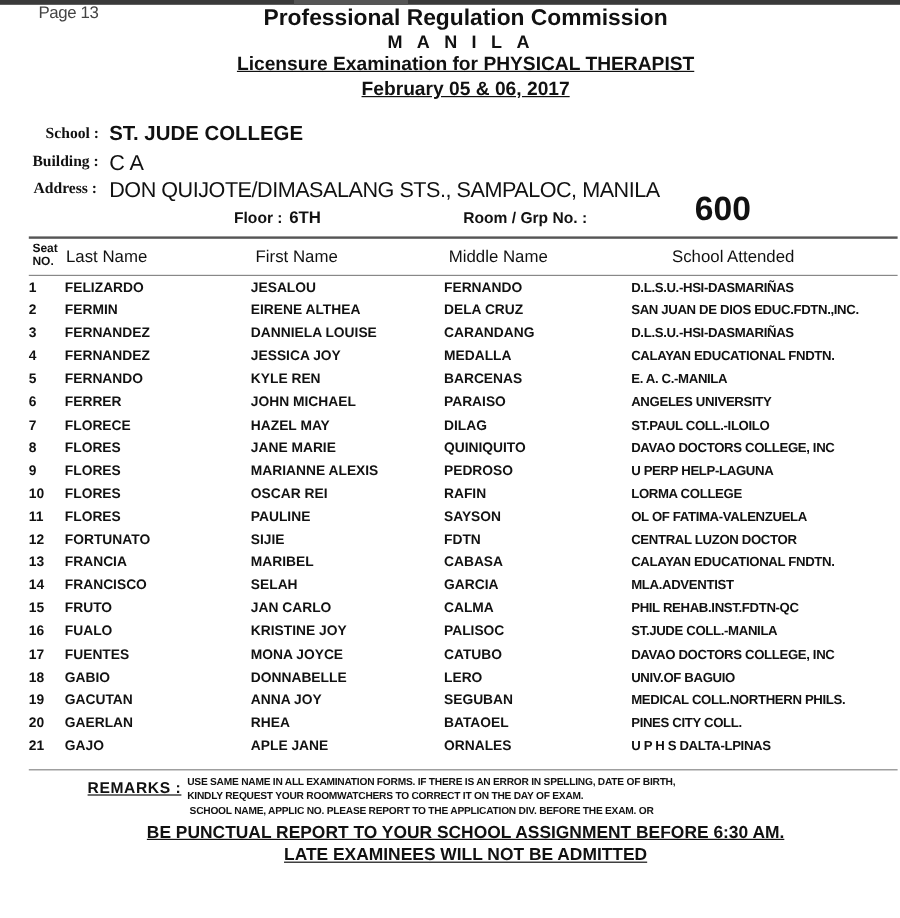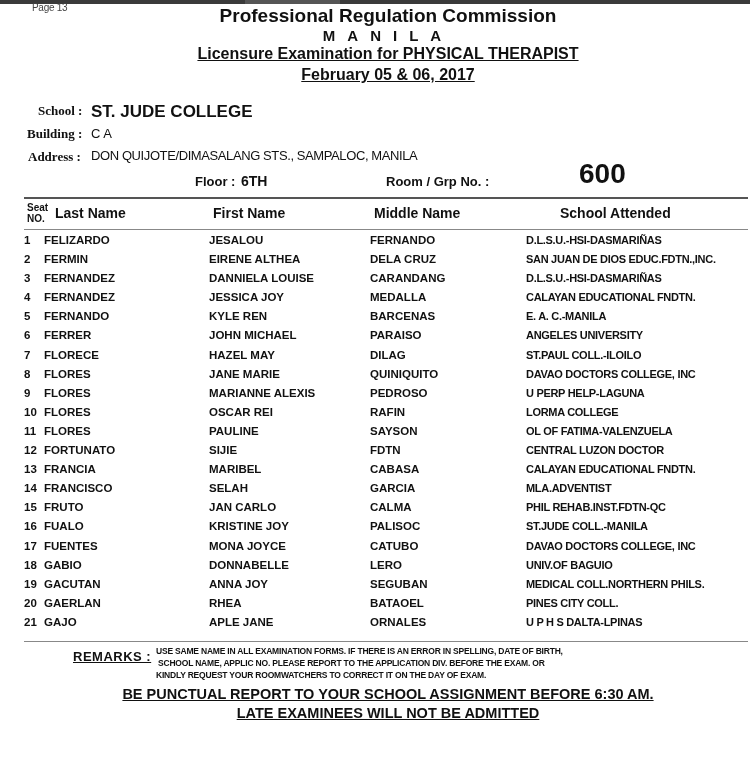--- a/index.html
+++ b/index.html
@@ -2,38 +2,38 @@
 <html><head>
 <meta charset="utf-8">
 <style>
   html, body { margin: 0; padding: 0; }
   body {
     width: 750px; height: 765px; background: #ffffff; position: relative;
     overflow: hidden; font-family: "Liberation Sans", sans-serif; color: #111;
   }
   .topbar { position: absolute; left: 0; top: 0; width: 750px; height: 4px; background: #3a3a3a; }
   .topbar .tab { position: absolute; left: 245px; top: 0; width: 95px; height: 4px; background: #555; }
-  .page-label { position: absolute; left: 32px; top: 2px; font-size: 10px; color: #444; letter-spacing: -0.3px; }
+  .page-label { position: absolute; left: 32px; top: 2px; font-size: 14px; color: #444; letter-spacing: -0.3px; }
   .center { position: absolute; left: 0; width: 776px; text-align: center; font-weight: bold; }
   .title { top: 5px; font-size: 19px; }
   .city { top: 27px; font-size: 15px; letter-spacing: 12px; font-family: "Liberation Sans", sans-serif; }
   .exam { top: 45px; font-size: 16px; text-decoration: underline; }
   .date { top: 66px; font-size: 16px; text-decoration: underline; }
   .info-lbl { position: absolute; font-family: "Liberation Serif", serif; font-weight: bold; font-size: 13px; }
-  .info-val { position: absolute; font-size: 13px; }
+  .info-val { position: absolute; font-size: 18px; }
   .school-val { font-weight: bold; font-size: 17px; }
   .hr { position: absolute; left: 24px; width: 724px; height: 2px; background: #555; }
   .hr.thin { height: 1px; background: #888; }
-  .hdr { position: absolute; top: 205px; font-weight: bold; font-size: 14px; }
+  .hdr { position: absolute; top: 205px; font-weight: normal; font-size: 14px; }
   .seat-hdr { position: absolute; left: 27px; top: 202px; font-weight: bold; font-size: 10px; line-height: 11px; }
   .rows { position: absolute; left: 0; top: 234px; width: 750px; }
   .row { position: relative; height: 19.1px; font-size: 11.5px; font-weight: bold; }
   .row span { position: absolute; top: 0; white-space: nowrap; }
   .c-seat { left: 24px; }
-  .c-last { left: 44px; text-align: center; }
+  .c-last { left: 54px; text-align: center; }
   .c-first { left: 209px; }
   .c-mid { left: 370px; }
   .c-school { left: 526px; font-size: 11px; letter-spacing: -0.3px; }
   .remarks-lbl { position: absolute; left: 73px; top: 649px; font-family: "Liberation Sans", sans-serif; font-weight: bold; font-size: 13px; text-decoration: underline; letter-spacing: 0.5px; text-align: center; }
   .remarks-txt { position: absolute; left: 156px; top: 645px; font-size: 8.5px; font-weight: bold; line-height: 12px; letter-spacing: -0.2px; }
   .notice { position: absolute; left: 0; width: 776px; text-align: center; font-size: 14.5px; font-weight: bold; text-decoration: underline; }
 </style>
 </head>
 <body>
 
@@ -217,17 +217,17 @@
       <span class="c-mid">ORNALES</span>
       <span class="c-school">U P H S DALTA-LPINAS</span>
     </div>
   </div>
 
 <div class="hr thin" style="top:641px;"></div>
 
 <div class="remarks-lbl">REMARKS :</div>
 <div class="remarks-txt">
   <div>USE SAME NAME IN ALL EXAMINATION FORMS. IF THERE IS AN ERROR IN SPELLING, DATE OF BIRTH,</div>
+  <div>KINDLY REQUEST YOUR ROOMWATCHERS TO CORRECT IT ON THE DAY OF EXAM.</div>
   <div style="padding-left:2px">SCHOOL  NAME,  APPLIC NO.  PLEASE REPORT TO THE APPLICATION DIV. BEFORE THE EXAM. OR</div>
-  <div>KINDLY REQUEST YOUR ROOMWATCHERS TO CORRECT IT ON THE DAY OF EXAM.</div>
 </div>
 <div class="notice" style="top:686px;">BE PUNCTUAL  REPORT TO YOUR SCHOOL ASSIGNMENT BEFORE 6:30 AM.</div>
 <div class="notice" style="top:705px;">LATE EXAMINEES WILL NOT BE ADMITTED</div>
 
 </body></html>

